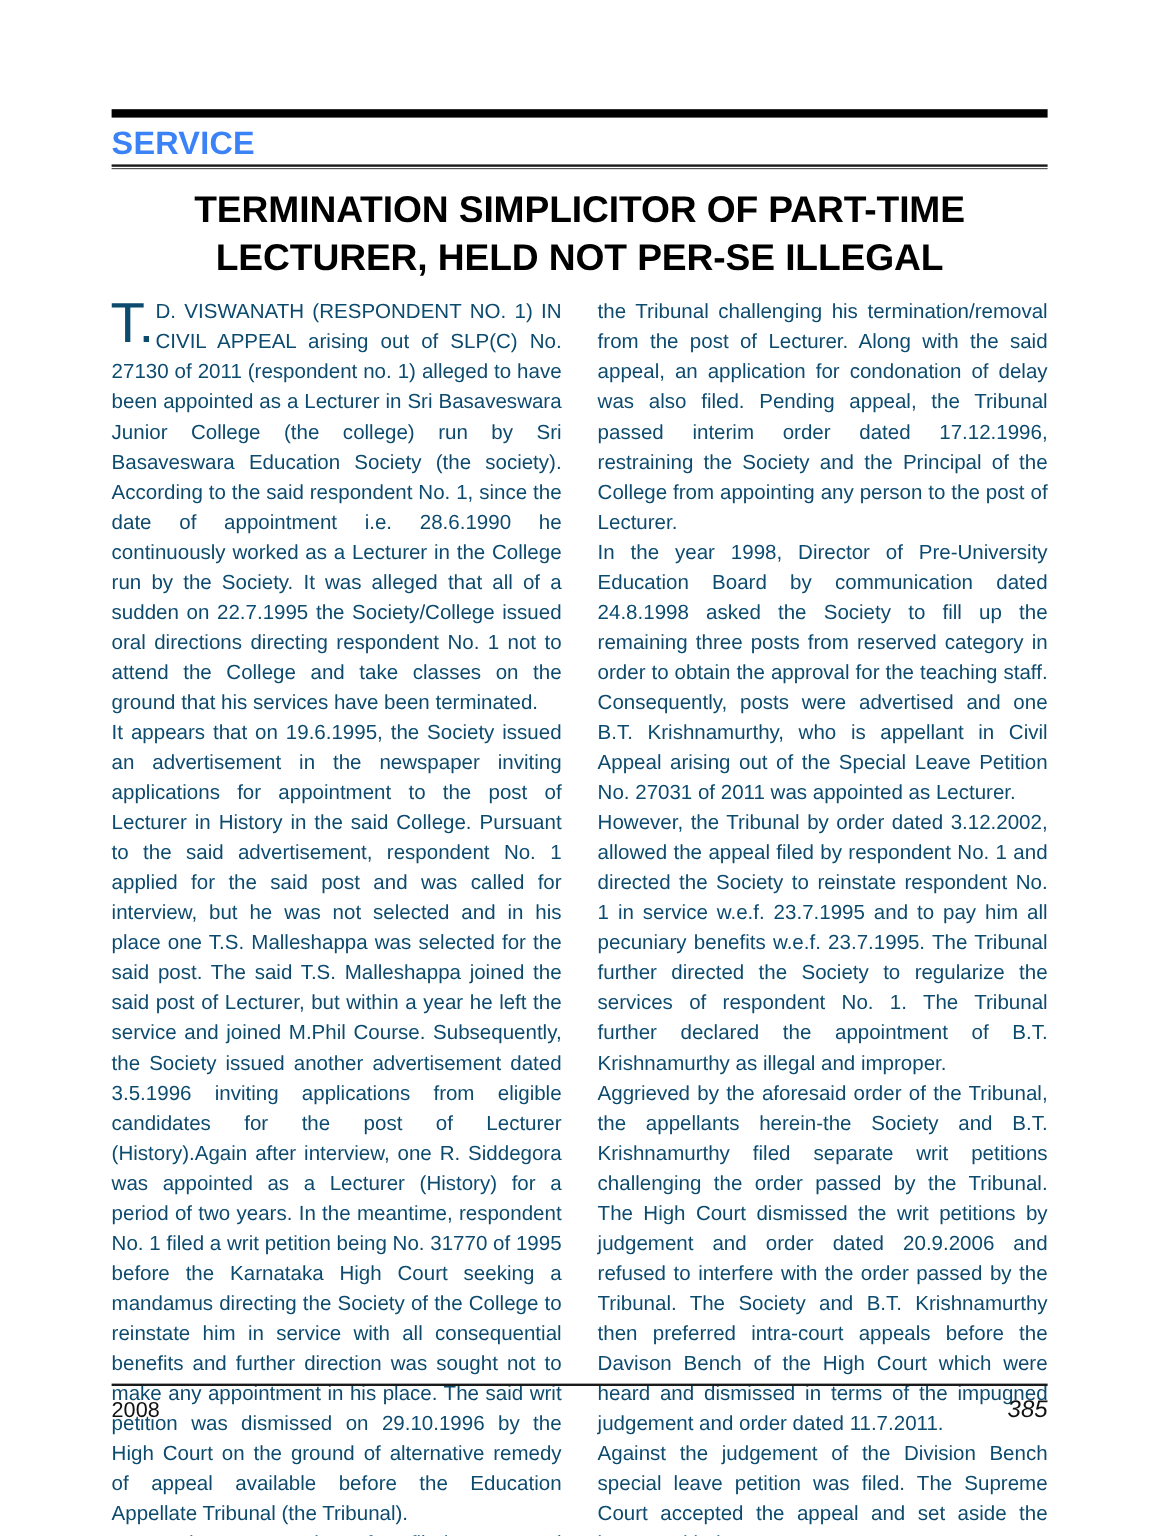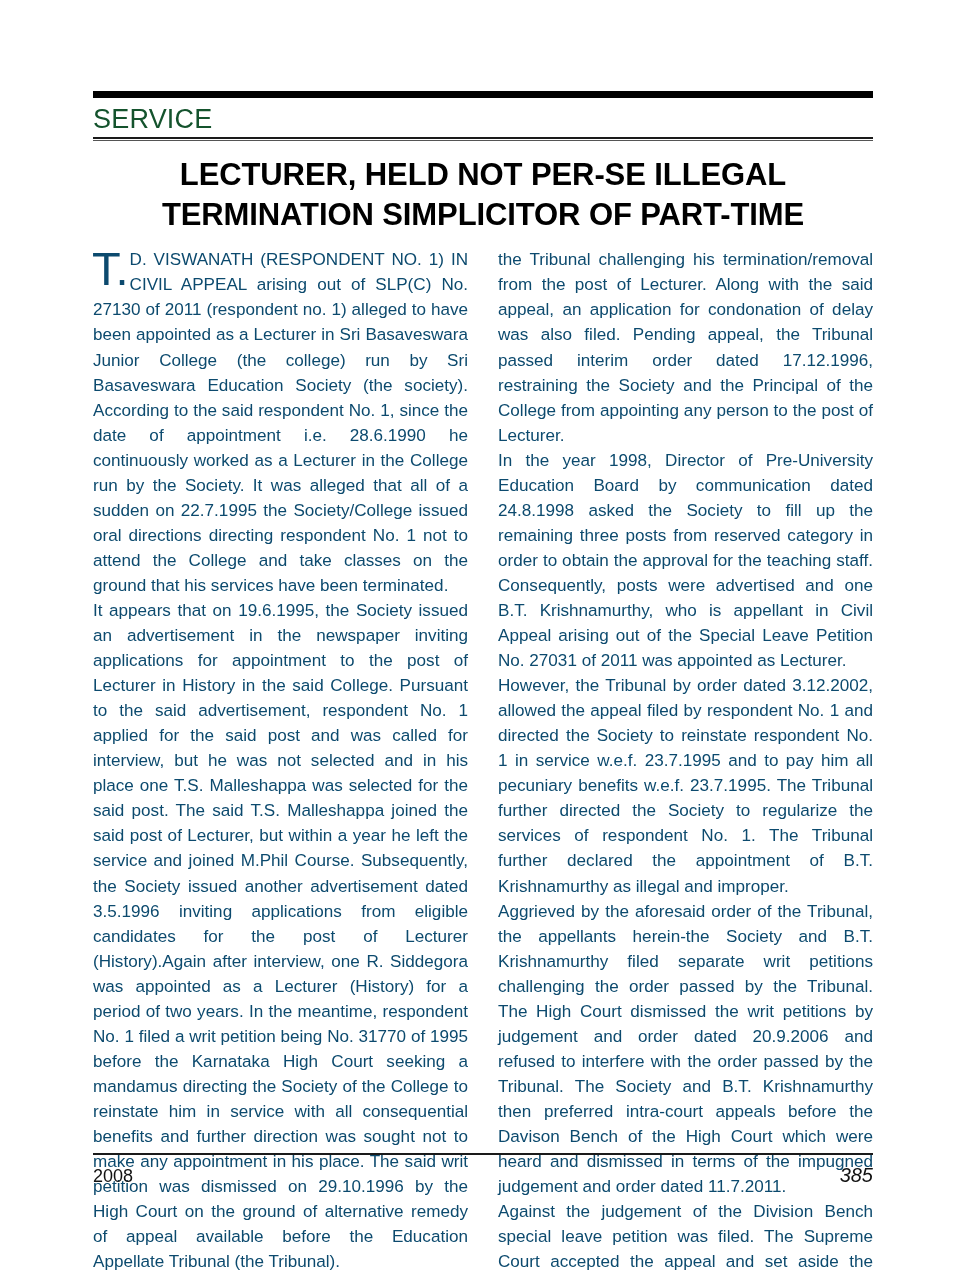--- a/index.html
+++ b/index.html
@@ -33,26 +33,26 @@
 
   
   .rule-thick {
     height: 7px;
     background: #000000;
     margin-top: 91px;
   }
 
   .section-name {
     font-size: 27px;
-    font-weight: normal;
+    font-weight: bold;
     letter-spacing: 0.2px;
     line-height: 1.0;
     padding-top: 8px;
     padding-bottom: 4px;
-    color: #14532d;
+    color: #3b82f6;
   }
 
   .rule-thin {
     height: 2px;
     background: #1a1a1a;
     margin-bottom: 1px;
   }
 
   .rule-hair {
     height: 1px;
@@ -138,22 +138,22 @@
   <div class="content">
 
     <div class="rule-thick"></div>
 
     <div class="section-name">SERVICE</div>
 
     <div class="rule-thin"></div>
     <div class="rule-hair"></div>
 
     <div class="headline">
+      <div>TERMINATION SIMPLICITOR OF PART-TIME</div>
       <div>LECTURER, HELD NOT PER-SE ILLEGAL</div>
-      <div>TERMINATION SIMPLICITOR OF PART-TIME</div>
     </div>
 
     <div class="columns">
 
       <div class="col">
         <p class="lead">T.D. VISWANATH (RESPONDENT NO. 1) IN CIVIL APPEAL arising out of SLP(C) No. 27130 of 2011 (respondent no. 1) alleged to have been appointed as a Lecturer in Sri Basaveswara Junior College (the college) run by Sri Basaveswara Education Society (the society). According to the said respondent No. 1, since the date of appointment i.e. 28.6.1990 he continuously worked as a Lecturer in the College run by the Society. It was alleged that all of a sudden on 22.7.1995 the Society/College issued oral directions directing respondent No. 1 not to attend the College and take classes on the ground that his services have been terminated.</p>
         <p>It appears that on 19.6.1995, the Society issued an advertisement in the newspaper inviting applications for appointment to the post of Lecturer in History in the said College. Pursuant to the said advertisement, respondent No. 1 applied for the said post and was called for interview, but he was not selected and in his place one T.S. Malleshappa was selected for the said post. The said T.S. Malleshappa joined the said post of Lecturer, but within a year he left the service and joined M.Phil Course. Subsequently, the Society issued another advertisement dated 3.5.1996 inviting applications from eligible candidates for the post of Lecturer (History).Again after interview, one R. Siddegora was appointed as a Lecturer (History) for a period of two years. In the meantime, respondent No. 1 filed a writ petition being No. 31770 of 1995 before the Karnataka High Court seeking a mandamus directing the Society of the College to reinstate him in service with all consequential benefits and further direction was sought not to make any appointment in his place. The said writ petition was dismissed on 29.10.1996 by the High Court on the ground of alternative remedy of appeal available before the Education Appellate Tribunal (the Tribunal).</p>
         <p>Respondent No. 1 thereafter filed an appeal before</p>
       </div>
 

